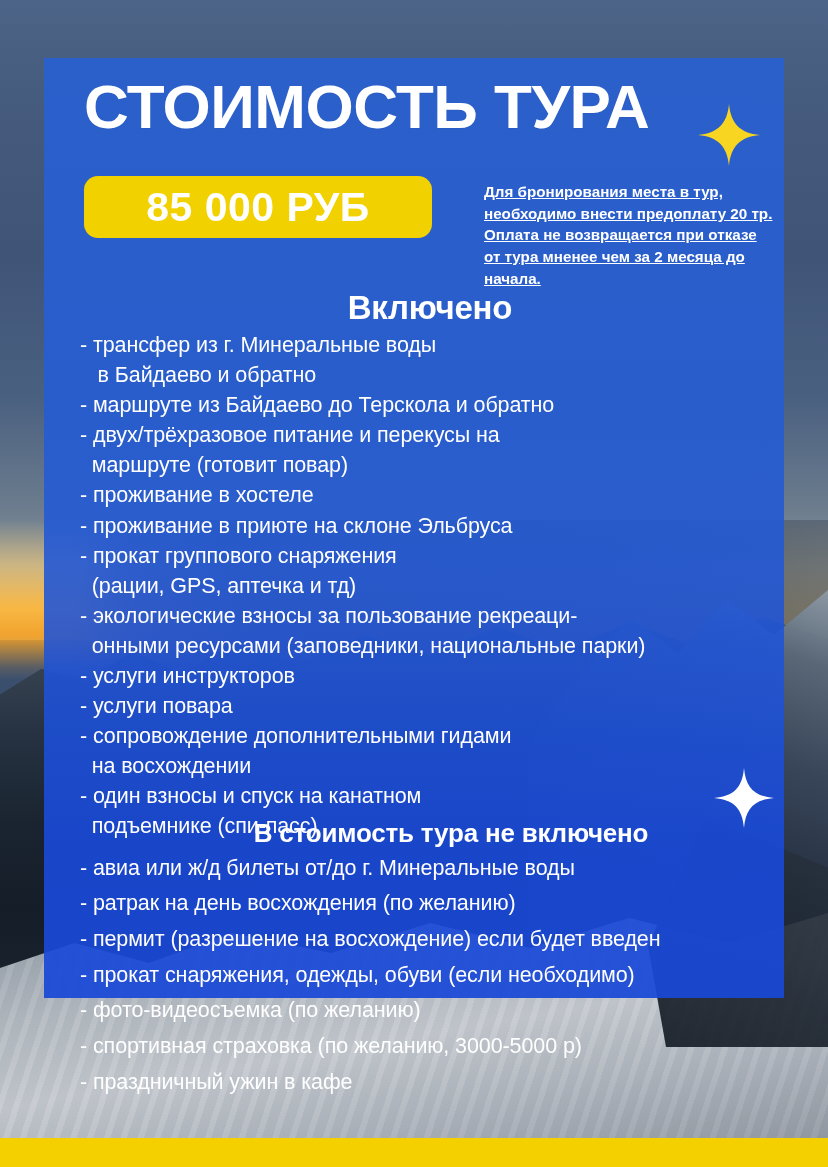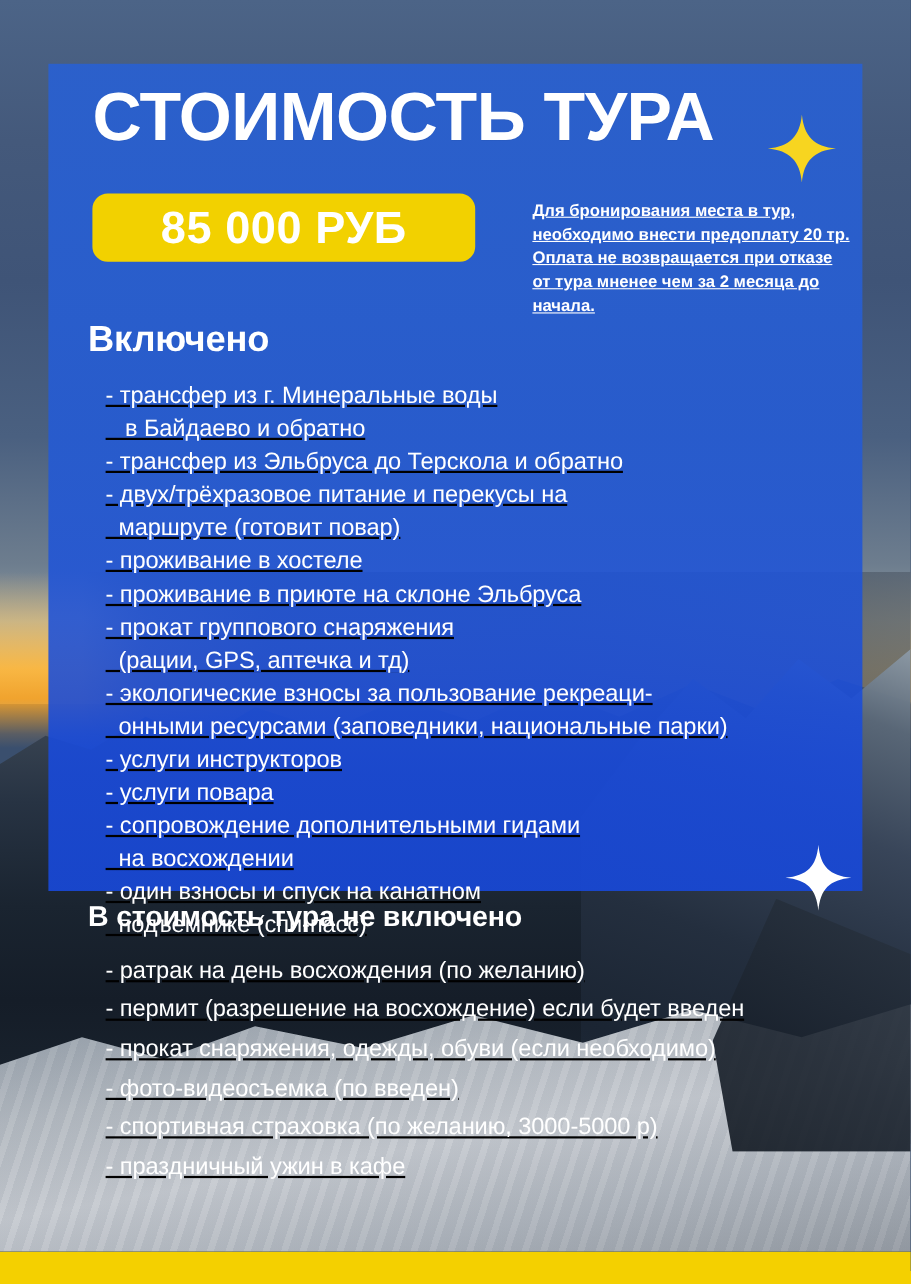--- a/index.html
+++ b/index.html
@@ -154,21 +154,21 @@
     position: absolute;
     left: 0; bottom: 0;
     width: 828px; height: 29px;
     background: #F4D000;
   }
 
   
   .card {
     position: absolute;
     left: 44px; top: 58px;
-    width: 740px; height: 752px;
+    width: 740px; height: 940px;
     background: rgba(30, 86, 215, 0.88);
     background:
       linear-gradient(180deg,
         rgba(42, 96, 206, 0.955) 0%,
         rgba(40, 94, 208, 0.945) 28%,
         rgba(36, 90, 212, 0.90) 48%,
         rgba(30, 82, 216, 0.88) 66%,
         rgba(25, 74, 218, 0.90) 84%,
         rgba(24, 72, 214, 0.93) 100%);
     box-sizing: border-box;
@@ -238,24 +238,25 @@
   .section-excluded { position: absolute; left: 36px; top: 760px; width: 742px; }
 
   .section-heading {
     margin: 0 0 2px 0;
     color: #ffffff;
     font-size: 33px;
     font-weight: 900;
     line-height: 1.18;
     letter-spacing: -0.2px;
     white-space: nowrap;
+    text-align: center;
   }
   .section-heading.excluded { font-size: 26px; }
 
-  .list { list-style: none; margin: 16px; padding: 0; text-decoration: underline; }
+  .list { list-style: none; margin: 0; padding: 0; }
   .list-item {
     color: #ffffff;
     font-size: 21.5px;
     font-weight: 500;
     line-height: 1.40;
     white-space: pre;
     letter-spacing: -0.1px;
   }
   .section-excluded .list-item { line-height: 1.66; }
 </style>
@@ -287,21 +288,21 @@
       <span class="price-badge-text">85 000 РУБ</span>
     </div>
 
     <p class="note">Для бронирования места в тур, необходимо внести предоплату 20 тр. Оплата не возвращается при отказе от тура мненее чем за 2 месяца до начала.</p>
 
     <div class="section-included">
       <h2 class="section-heading">Включено</h2>
       <ul class="list">
         <li class="list-item">- трансфер из г. Минеральные воды
    в Байдаево и обратно</li>
-        <li class="list-item">- трансфер из Эльбруса до Терскола и обратно</li>
+        <li class="list-item">- маршруте из Байдаево до Терскола и обратно</li>
         <li class="list-item">- двух/трёхразовое питание и перекусы на
   маршруте (готовит повар)</li>
         <li class="list-item">- проживание в хостеле</li>
         <li class="list-item">- проживание в приюте на склоне Эльбруса</li>
         <li class="list-item">- прокат группового снаряжения
   (рации, GPS, аптечка и тд)</li>
         <li class="list-item">- экологические взносы за пользование рекреаци-
   онными ресурсами (заповедники, национальные парки)</li>
         <li class="list-item">- услуги инструкторов</li>
         <li class="list-item">- услуги повара</li>
@@ -314,24 +315,25 @@
 
     <span class="sparkle-white">
       <svg viewBox="0 0 100 100" width="60" height="60" aria-hidden="true">
         <path d="M50 0 C53 33 67 47 100 50 C67 53 53 67 50 100 C47 67 33 53 0 50 C33 47 47 33 50 0 Z" fill="#ffffff"></path>
       </svg>
     </span>
 
     <div class="section-excluded">
       <h2 class="section-heading excluded">В стоимость тура не включено</h2>
       <ul class="list">
+        <li class="list-item">- авиа или ж/д билеты от/до г. Минеральные воды</li>
         <li class="list-item">- ратрак на день восхождения (по желанию)</li>
         <li class="list-item">- пермит (разрешение на восхождение) если будет введен</li>
         <li class="list-item">- прокат снаряжения, одежды, обуви (если необходимо)</li>
-        <li class="list-item">- фото-видеосъемка (по введен)</li>
+        <li class="list-item">- фото-видеосъемка (по желанию)</li>
         <li class="list-item">- спортивная страховка (по желанию, 3000-5000 р)</li>
         <li class="list-item">- праздничный ужин в кафе</li>
       </ul>
     </div>
 
   </div>
 
   <div class="bottom-bar"></div>
 </div>
 

